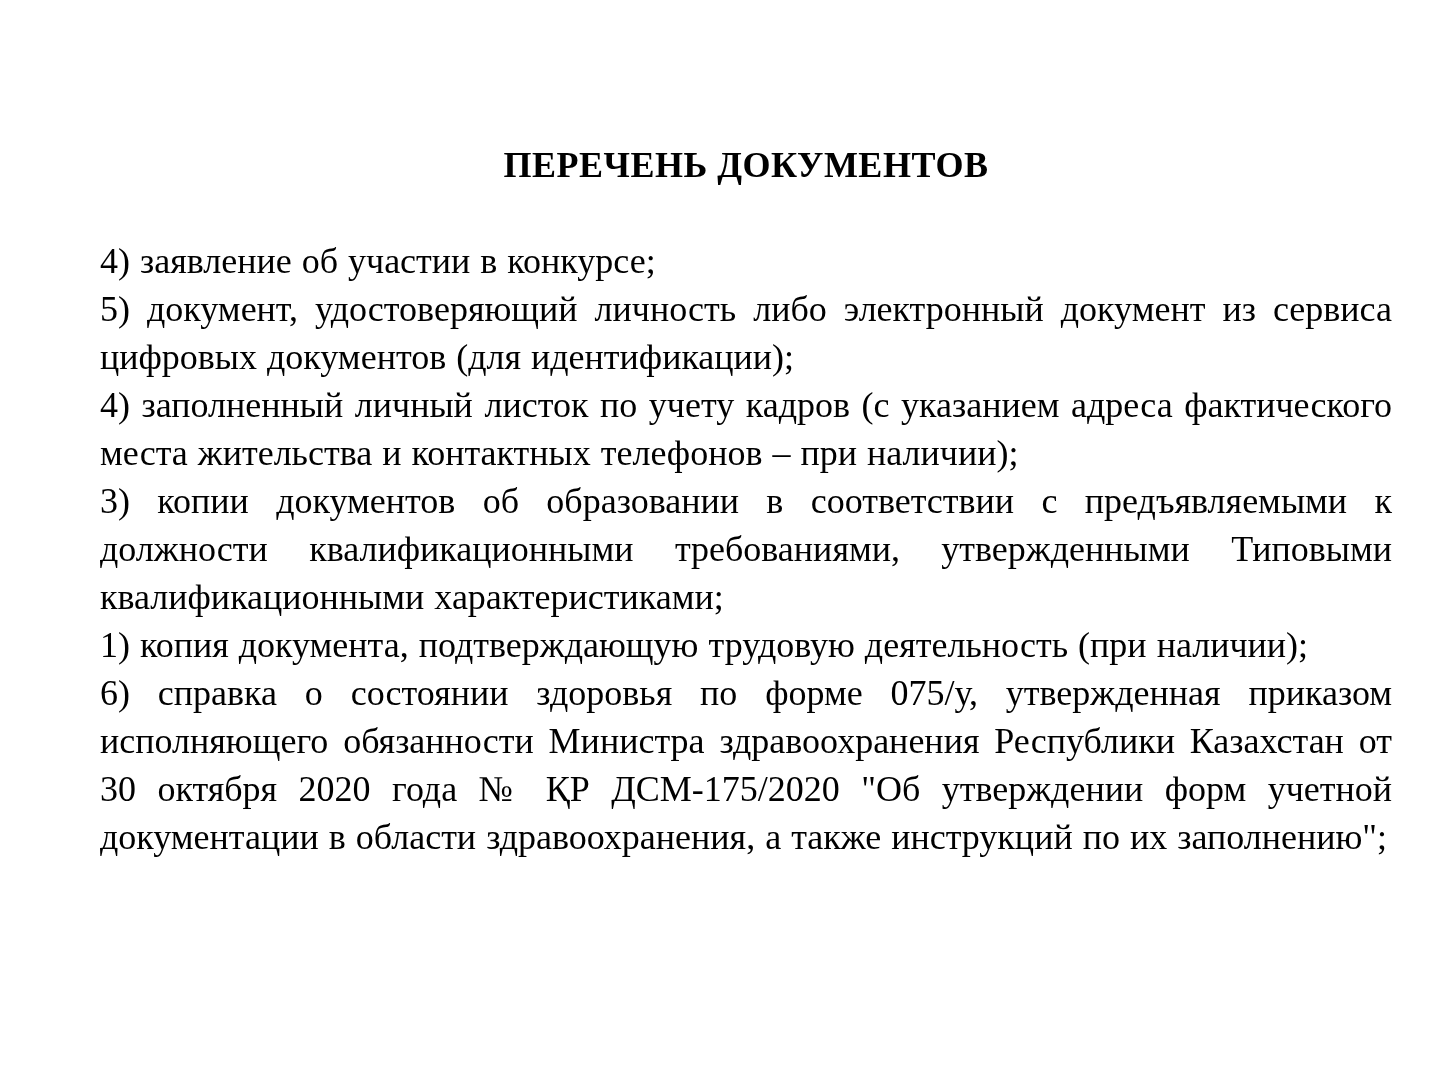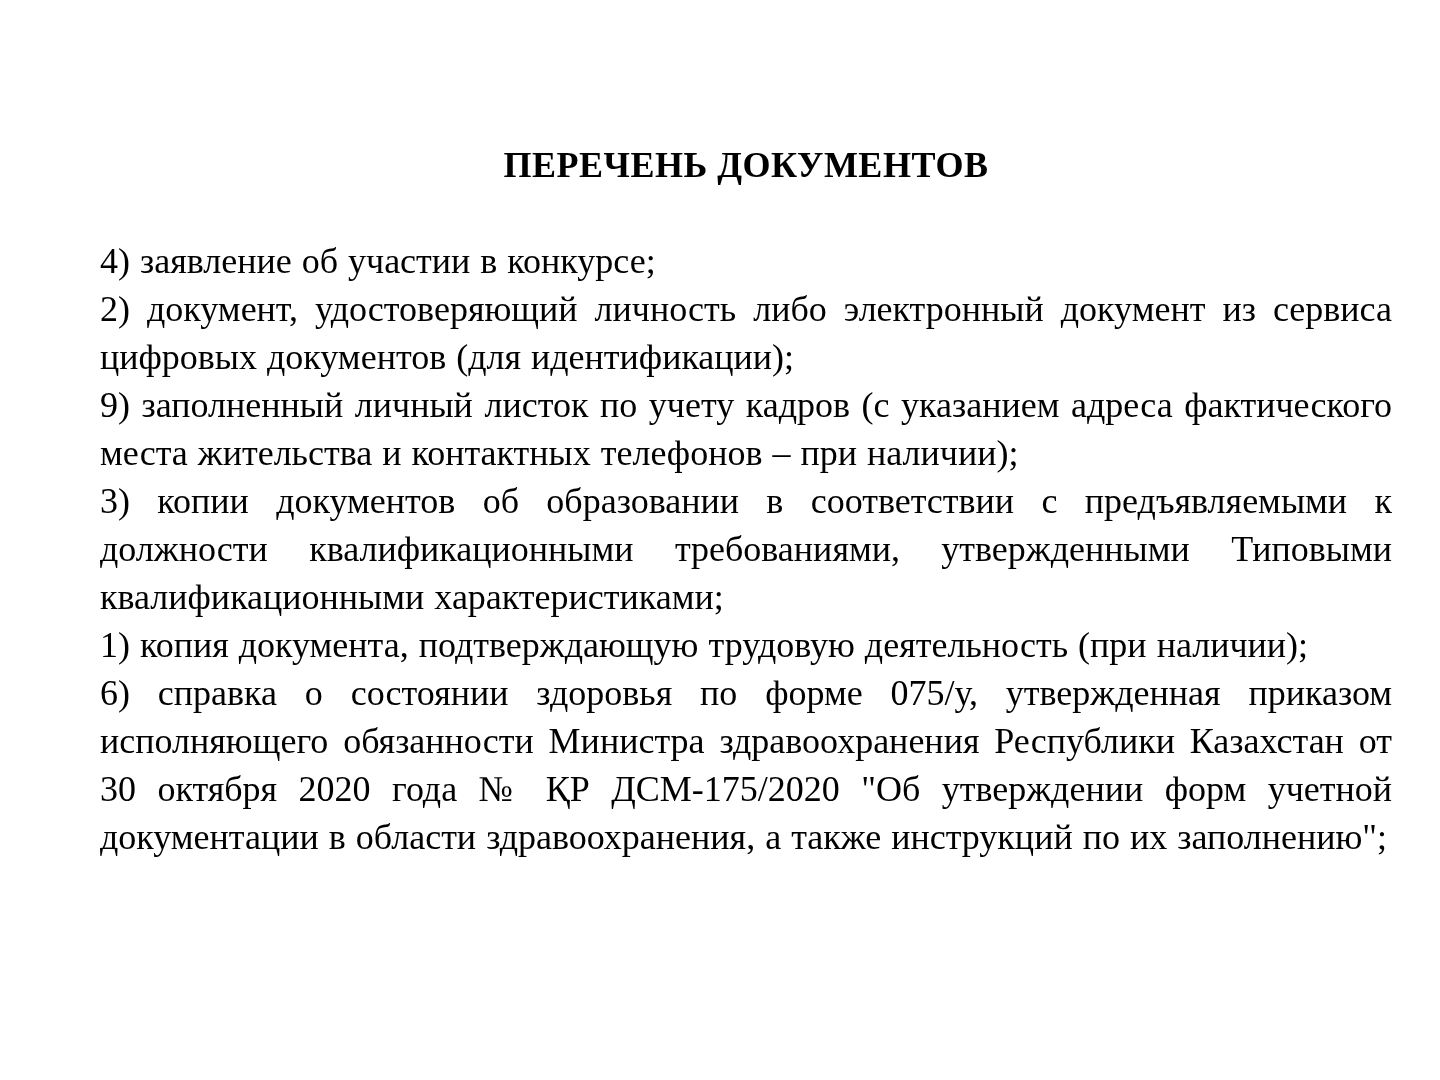--- a/index.html
+++ b/index.html
@@ -38,19 +38,19 @@
     word-spacing: 1px;
   }
 </style>
 </head>
 <body>
 
 <div class="page">
   <h1 class="doc-title">ПЕРЕЧЕНЬ ДОКУМЕНТОВ</h1>
   <div class="doc-body">
     <p class="doc-item">4) заявление об участии в конкурсе;</p>
-    <p class="doc-item">2) документ, удостоверяющий личность либо электронный документ из сервиса цифровых документов (для идентификации);</p>
-    <p class="doc-item">9) заполненный личный листок по учету кадров (с указанием адреса фактического места жительства и контактных телефонов – при наличии);</p>
+    <p class="doc-item">5) документ, удостоверяющий личность либо электронный документ из сервиса цифровых документов (для идентификации);</p>
+    <p class="doc-item">4) заполненный личный листок по учету кадров (с указанием адреса фактического места жительства и контактных телефонов – при наличии);</p>
     <p class="doc-item">3) копии документов об образовании в соответствии с предъявляемыми к должности квалификационными требованиями, утвержденными Типовыми квалификационными характеристиками;</p>
     <p class="doc-item">1) копия документа, подтверждающую трудовую деятельность (при наличии);</p>
     <p class="doc-item">6) справка о состоянии здоровья по форме 075/у, утвержденная приказом исполняющего обязанности Министра здравоохранения Республики Казахстан от 30 октября 2020 года № ҚР ДСМ-175/2020 "Об утверждении форм учетной документации в области здравоохранения, а также инструкций по их заполнению";</p>
   </div>
 </div>
 
 </body></html>

